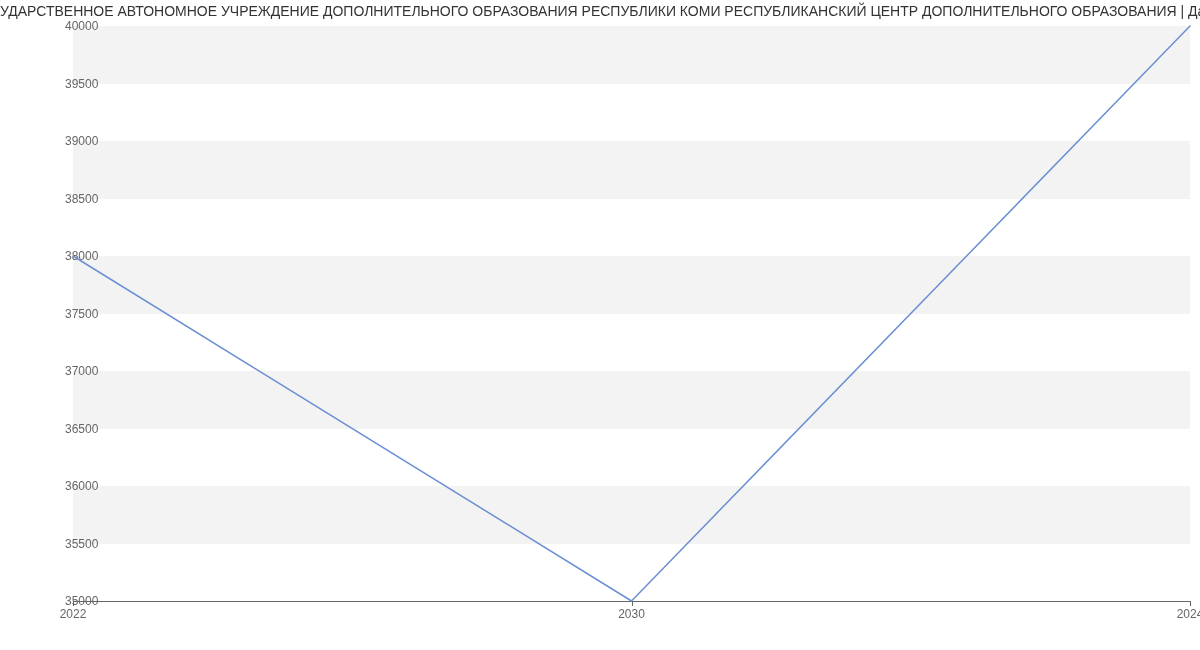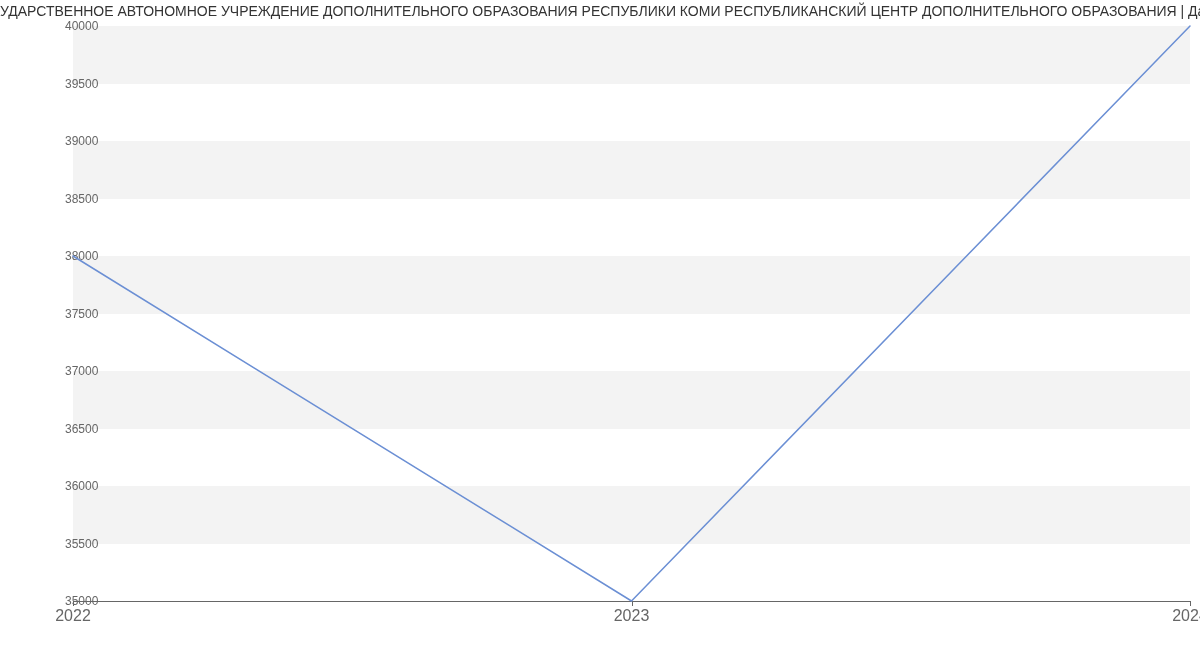--- a/index.html
+++ b/index.html
@@ -48,21 +48,21 @@
   .y-tick-label {
     position: absolute;
     right: 1132px; 
     font-size: 12px;
     color: #666666;
     text-align: right;
     transform: translateY(-50%);
   }
   .x-tick-label {
     position: absolute;
-    font-size: 16px;
+    font-size: 12px;
     color: #666666;
     text-align: center;
     transform: translateX(-50%);
     top: 100%;
     margin-top: 6px;
   }
   svg.line {
     position: absolute;
     left: 0;
     top: 0;
@@ -103,21 +103,21 @@
         <div class="y-tick-label" style="position: absolute; left: -8px; transform: translate(-100%, -50%); top: 287.5px;">37500</div>
         <div class="y-tick-label" style="position: absolute; left: -8px; transform: translate(-100%, -50%); top: 230px;">38000</div>
         <div class="y-tick-label" style="position: absolute; left: -8px; transform: translate(-100%, -50%); top: 172.5px;">38500</div>
         <div class="y-tick-label" style="position: absolute; left: -8px; transform: translate(-100%, -50%); top: 115px;">39000</div>
         <div class="y-tick-label" style="position: absolute; left: -8px; transform: translate(-100%, -50%); top: 57.5px;">39500</div>
         <div class="y-tick-label" style="position: absolute; left: -8px; transform: translate(-100%, -50%); top: 0px;">40000</div>
       </div>
 
     <div id="x-ticks">
         <div class="x-tick-label" style="left: 0px;">2022</div>
-        <div class="x-tick-label" style="left: 558.5px;">2023</div>
+        <div class="x-tick-label" style="left: 558.5px;">2030</div>
         <div class="x-tick-label" style="left: 1117px;">2024</div>
       </div>
 
     <div class="axis-line" style="left:0; top:575px; width:1117px; height:1px;"></div>
 
     <div id="x-tick-marks">
         <div class="axis-line" style="left: 0px; top: 575px; width: 1px; height: 5px;"></div>
         <div class="axis-line" style="left: 558.5px; top: 575px; width: 1px; height: 5px;"></div>
         <div class="axis-line" style="left: 1117px; top: 575px; width: 1px; height: 5px;"></div>
       </div>

